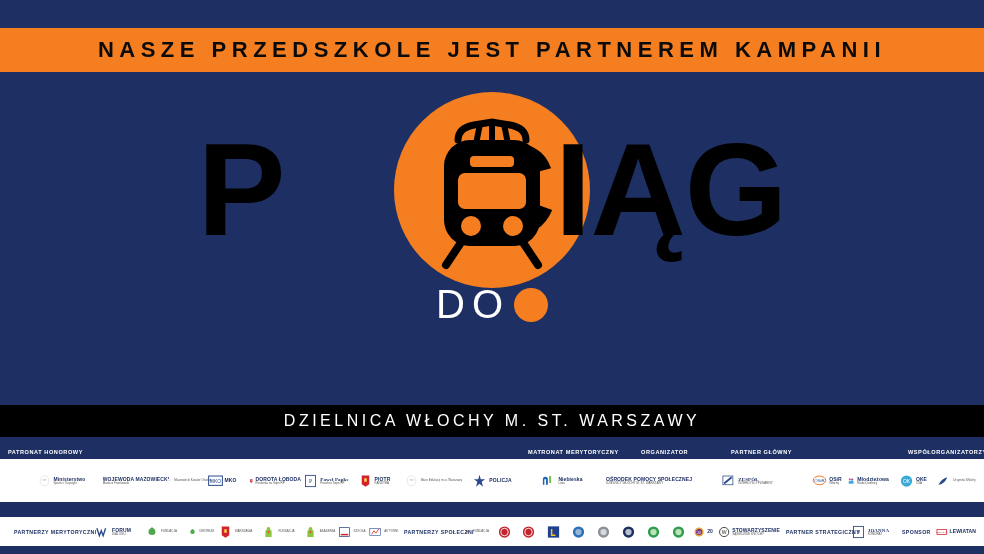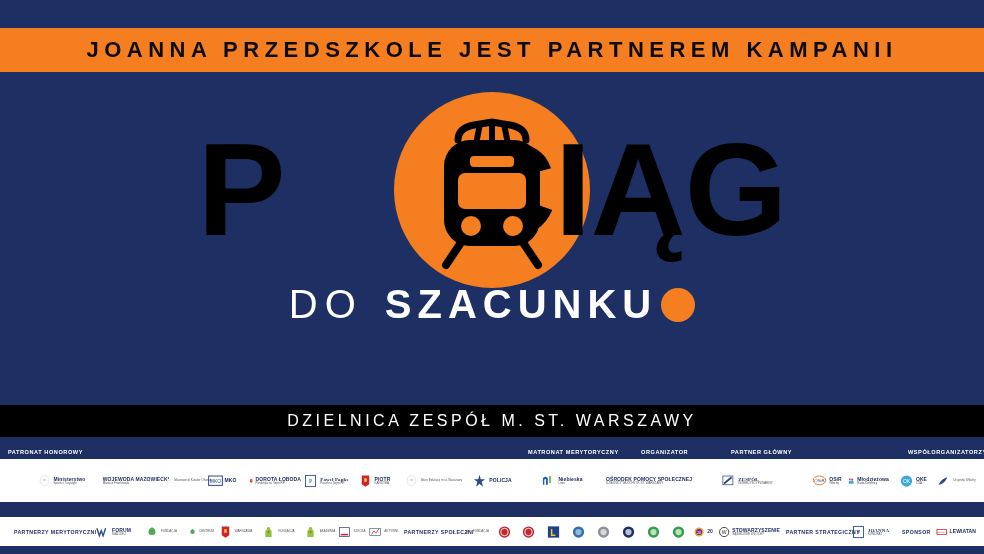--- a/index.html
+++ b/index.html
@@ -114,21 +114,21 @@
     white-space:nowrap;font-family:"Liberation Sans", sans-serif;
   }
   .glyph{display:block;}
 </style>
 </head>
 <body>
 
 <div id="poster">
 
   <div class="top-banner">
-    <div class="top-banner-text">JOANNA PRZEDSZKOLE JEST PARTNEREM KAMPANII</div>
+    <div class="top-banner-text">NASZE PRZEDSZKOLE JEST PARTNEREM KAMPANII</div>
   </div>
 
   <div class="logo-zone">
     <div class="logo-row">
       <div class="word-p">P</div>
 
       <div class="tram-circle"></div>
 
       <svg class="tram-icon" viewBox="0 0 140 160">
 
@@ -146,27 +146,26 @@
 
         <path d="M38 134 L24 155 M102 134 L116 155" stroke="#000" stroke-width="8" stroke-linecap="round"></path>
       </svg>
 
       <div class="word-ciag">CIĄG</div>
     </div>
   </div>
 
   <div class="subtitle">
     <span class="sub-do">DO</span>
-    <span class="sub-sz">SZACUNKU</span>
     <span class="sub-dot"></span>
   </div>
 
 
   <div class="place-bar">
-    <div class="place-text">DZIELNICA ZESPÓŁ M. ST. WARSZAWY</div>
+    <div class="place-text">DZIELNICA WŁOCHY M. ST. WARSZAWY</div>
   </div>
 
   <div id="row1-labels">
       <div class="section-label" style="left: 8px; top: 449px;">PATRONAT HONOROWY</div>
       <div class="section-label" style="left: 528px; top: 449px;">MATRONAT MERYTORYCZNY</div>
       <div class="section-label" style="left: 641px; top: 449px;">ORGANIZATOR</div>
       <div class="section-label" style="left: 731px; top: 449px;">PARTNER GŁÓWNY</div>
       <div class="section-label" style="left: 908px; top: 449px;">WSPÓŁORGANIZATORZY</div>
     </div>
   <div class="strip strip-a" id="row1-strip">

